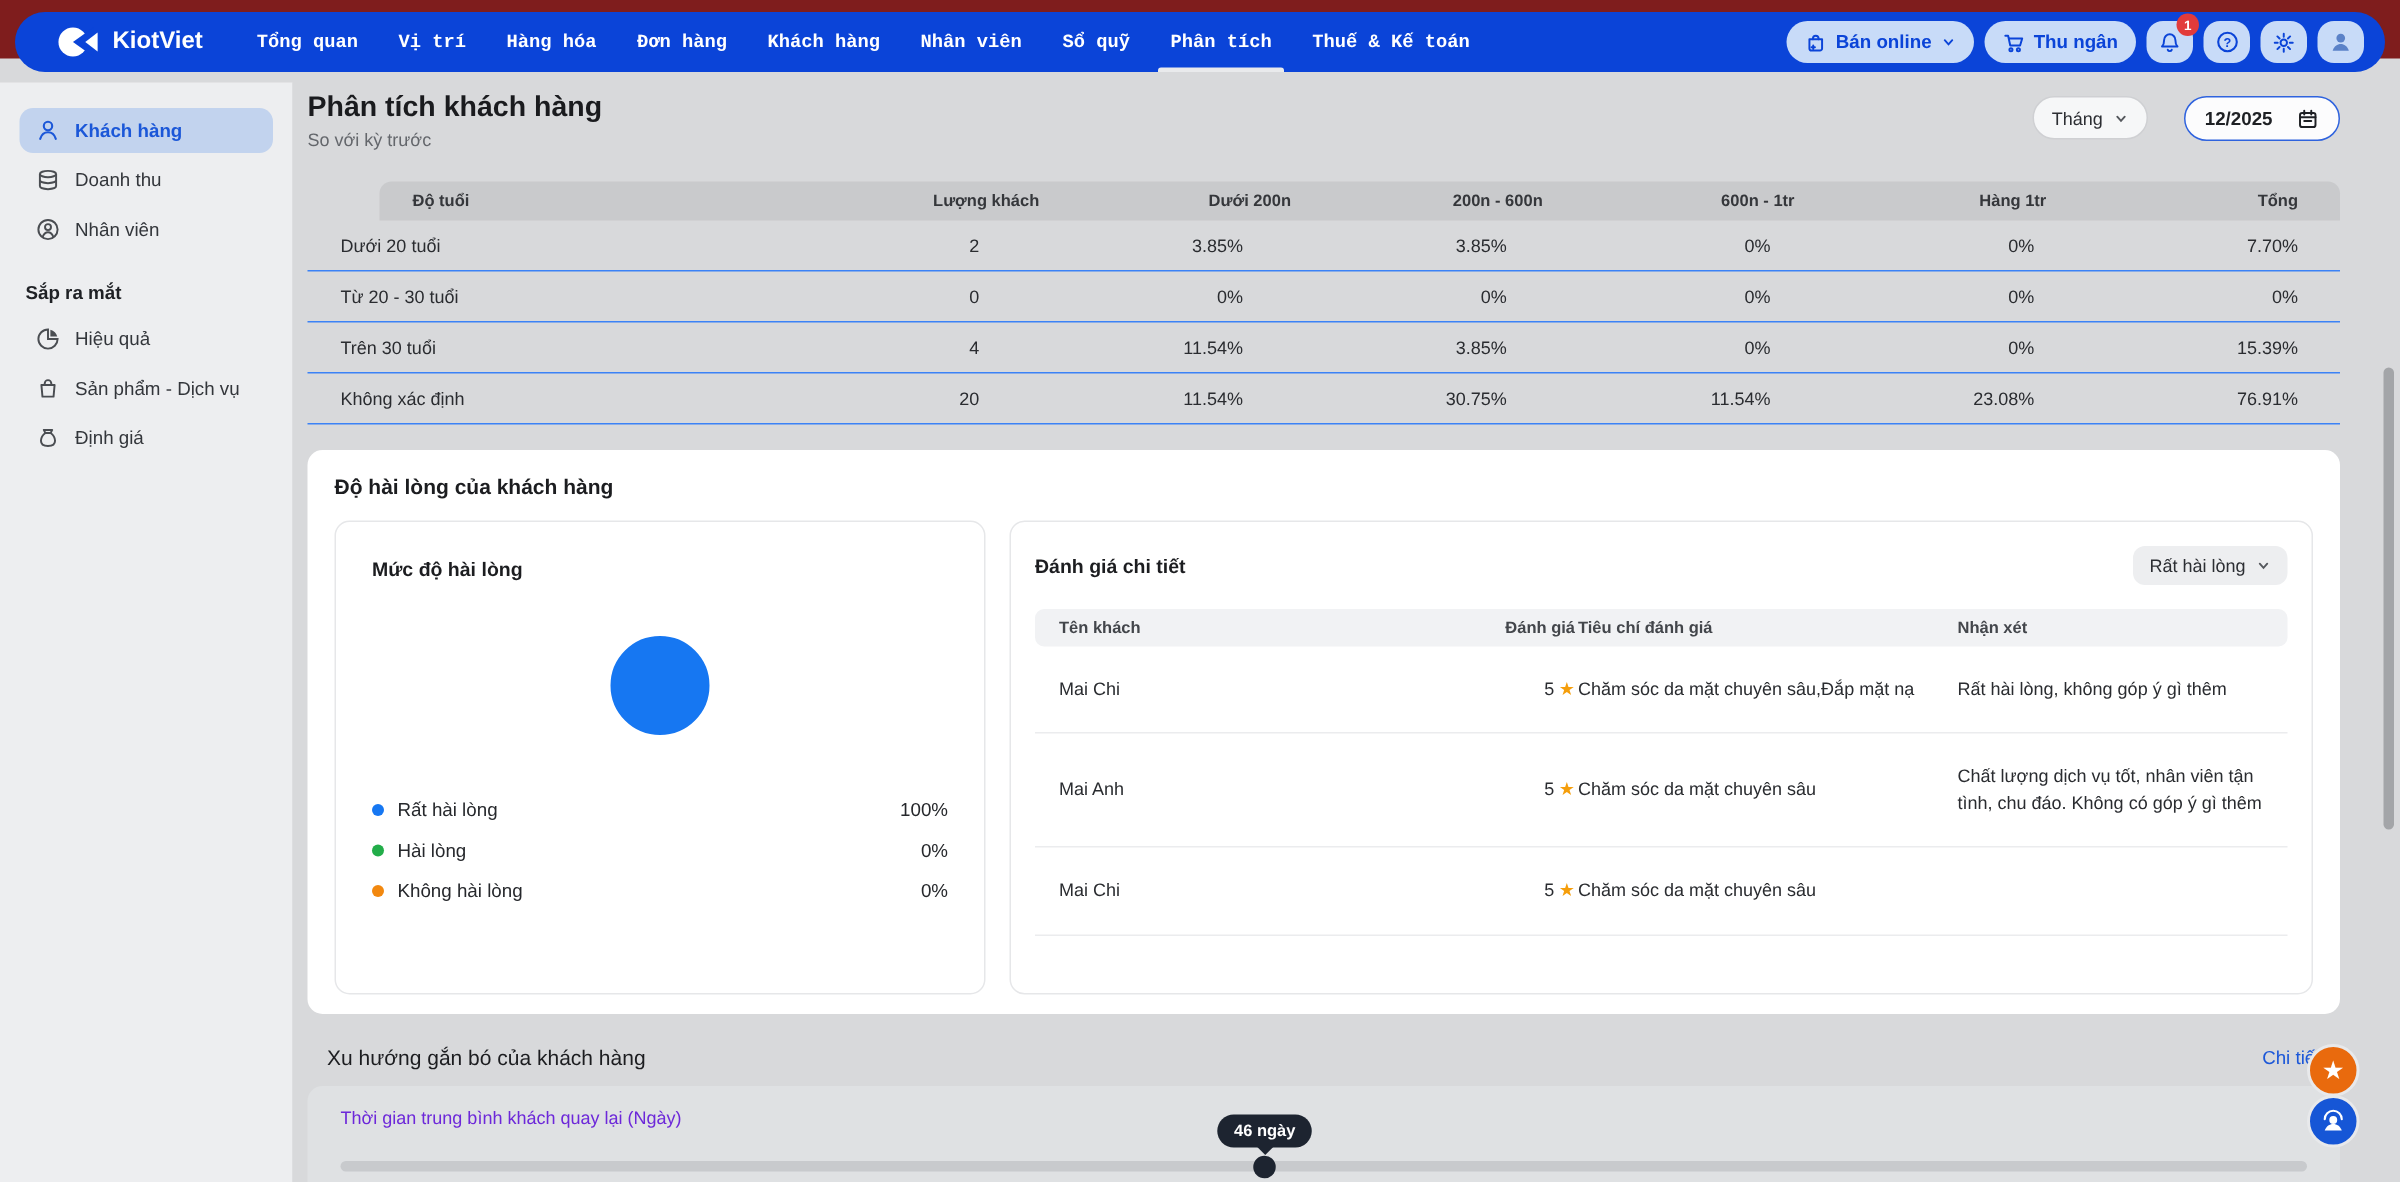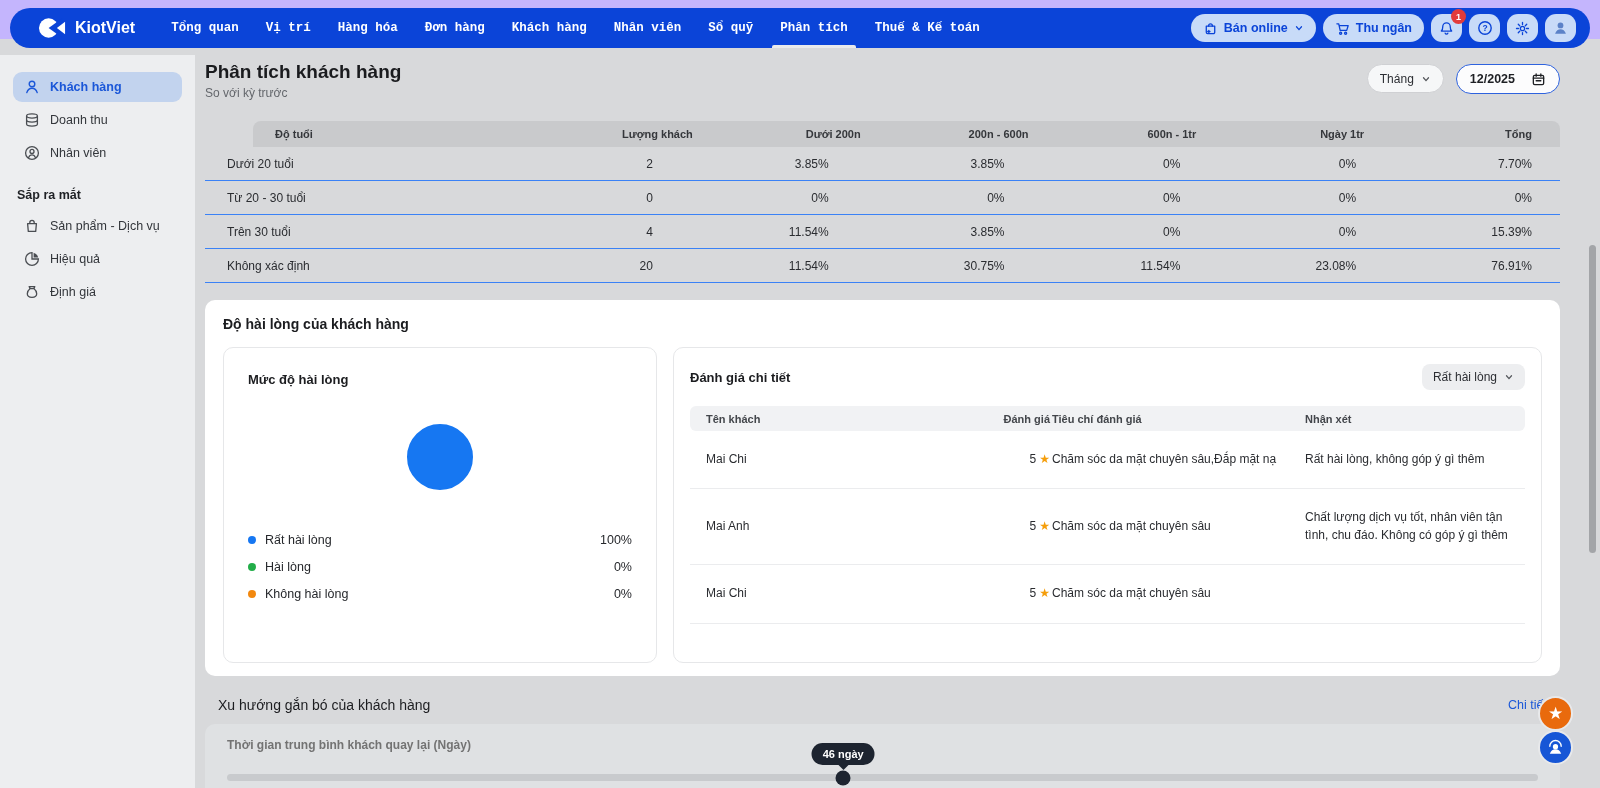--- a/index.html
+++ b/index.html
@@ -1,20 +1,20 @@
 <!DOCTYPE html>
 <html><head>
 <meta charset="utf-8">
 <style>
   * { margin:0; padding:0; box-sizing:border-box; }
   html,body { width:1600px; height:788px; overflow:hidden; font-family:"Liberation Sans", sans-serif; }
   .app { position:relative; width:1600px; height:788px; background:#D8D9DB; overflow:hidden; }
 
   
-  .topbar-wrap { position:absolute; top:0; left:0; right:0; height:39px; background:#c4b5fd;padding-left:10px; }
+  .topbar-wrap { position:absolute; top:0; left:0; right:0; height:39px; background:#7f1d1d;padding-left:10px; }
   .topbar { position:absolute; top:8px; left:10px; right:10px; height:40px; background:#0B44D8;
             border-radius:20px; display:flex; align-items:center; padding:0 14px; }
   .brand { display:flex; align-items:center; gap:8px; color:#fff; font-weight:bold; font-size:16px; margin-left:14px; }
   .nav-items { display:flex; align-items:center; gap:27px; margin-left:36px; }
   .nav-item { position:relative; color:#fff; font-size:12.5px; font-weight:700; cursor:pointer;
               line-height:40px; white-space:nowrap; text-decoration:none;font-family:Liberation Mono, monospace; }
   .nav-item.active::after { content:""; position:absolute; left:-8px; right:-8px; bottom:0; height:3px;
               background:#E9EAEC; border-radius:2px 2px 0 0; }
   .nav-actions { margin-left:auto; display:flex; align-items:center; gap:7px; }
   .pill-btn { display:flex; align-items:center; gap:6px; background:#C8DBF8; color:#0B44D8;
@@ -33,21 +33,21 @@
   .side-item.active { background:#C2D3EE; color:#1B57D8; font-weight:700; }
   .side-section { margin:20px 17px 9px; font-size:12.5px; font-weight:700; color:#1F2125; }
   .side-icon { display:flex; width:16px; }
 
   
   .content { position:absolute; top:55px; left:195px; right:0; bottom:0; background:#D8D9DB;
              padding:6px 40px 0 10px; overflow:hidden; }
   .page-head { display:flex; align-items:flex-start; justify-content:space-between; height:50px; }
   .page-title { font-size:19px; font-weight:bold; color:#1A1B1E; }
   .page-subtitle { font-size:12px; color:#64676C; margin-top:3px; }
-  .head-controls { display:flex; gap:12px; margin-top:3px; }
+  .head-controls { display:flex; gap:24px; margin-top:3px; }
   .select-pill { display:flex; align-items:center; gap:7px; background:#F6F7F8; border:1px solid #CFD0D3;
                  border-radius:15px; height:29px; padding:0 12px; font-size:12px; color:#2C2E33; cursor:pointer; }
   .date-pill { display:flex; align-items:center; gap:16px; background:#FCFCFD; border:1.5px solid #2F63DE;
                border-radius:15px; height:30px; padding:12px 13px; font-size:12.5px; font-weight:600;
                color:#1E2024; cursor:pointer; }
 
   
   .age-table { margin-top:10px; }
   .t-grid { display:grid; grid-template-columns:300px repeat(6,1fr); }
   .t-head { background:#C9CACC; border-radius:8px 8px 0 0;margin-left:48px; }
@@ -84,21 +84,21 @@
   .r-grid > .c-rating { justify-content:flex-end; gap:3px; }
   .r-grid > .c-criteria { padding-left:2px; padding-right:14px; }
   .r-grid > .c-comment { padding-right:8px; }
   .star { color:#F59E0B; font-size:12px; }
 
   
   .trend-head { display:flex; align-items:center; justify-content:space-between; margin:21px 13px 0; }
   .trend-title { font-size:14px; font-weight:normal; color:#1C1D20; }
   .detail-link { font-size:12.5px; color:#1B57D8; cursor:pointer; text-decoration:none; }
   .trend-card { margin-top:11px; background:#DFE1E3; border-radius:10px 10px 0 0; height:70px; padding:14px 22px 0; }
-  .trend-label { font-size:12px; font-weight:700; color:#737373; }
+  .trend-label { font-size:12px; font-weight:400; color:#6d28d9; }
   .slider-row { position:relative; height:7px; margin-top:22px; background:#C8CACD; border-radius:4px; cursor:pointer; }
   .slider-handle { position:absolute; left:47%; top:50%; transform:translate(-50%,-50%); width:15px; height:15px;
                    background:#1D2430; border-radius:50%; cursor:grab; }
   .slider-tooltip { position:absolute; left:47%; bottom:16px; transform:translateX(-50%); background:#1D2430;
                     color:#fff; font-size:11px; font-weight:700; border-radius:13px; padding:5px 11px; white-space:nowrap; }
   .slider-tooltip::after { content:""; position:absolute; left:50%; bottom:-5px; transform:translateX(-50%);
                     border-left:6px solid transparent; border-right:6px solid transparent; border-top:6px solid #1D2430; }
 
   
   .fab { position:absolute; width:35px; height:35px; border-radius:50%; border:2px solid #E8E9EB;
@@ -226,35 +226,35 @@
           <circle cx="8" cy="8" r="6.4"></circle>
             <circle cx="8" cy="6.4" r="2"></circle>
             <path d="M4.6 12.6c.7-1.9 1.9-2.8 3.4-2.8s2.7.9 3.4 2.8"></path>
         </svg>
       </span>
       <span>Nhân viên</span>
     </div>
     <div class="side-section">Sắp ra mắt</div>
     <div class="side-item">
       <span class="side-icon">
+        <svg width="16" height="16" viewBox="0 0 16 16" fill="none" stroke="#4A4D52" stroke-width="1.3">
+          <path d="M8 1.6A6.4 6.4 0 1 0 14.4 8H8z"></path>
+            <path d="M9.6 1.8a6.4 6.4 0 0 1 4.6 4.6H9.6z" fill="#4A4D52" stroke="none"></path>
+        </svg>
+      </span>
+      <span>Hiệu quả</span>
+    </div>
+    <div class="side-item">
+      <span class="side-icon">
         <svg width="16" height="16" viewBox="0 0 16 16" fill="none" stroke="#4A4D52" stroke-width="1.3" stroke-linejoin="round">
           <path d="M3.6 5.6h8.8l-.7 7.8H4.3z"></path>
             <path d="M5.8 5.6v-1a2.2 2.2 0 0 1 4.4 0v1"></path>
         </svg>
       </span>
       <span>Sản phẩm - Dịch vụ</span>
-    </div>
-    <div class="side-item">
-      <span class="side-icon">
-        <svg width="16" height="16" viewBox="0 0 16 16" fill="none" stroke="#4A4D52" stroke-width="1.3">
-          <path d="M8 1.6A6.4 6.4 0 1 0 14.4 8H8z"></path>
-            <path d="M9.6 1.8a6.4 6.4 0 0 1 4.6 4.6H9.6z" fill="#4A4D52" stroke="none"></path>
-        </svg>
-      </span>
-      <span>Hiệu quả</span>
     </div>
     <div class="side-item">
       <span class="side-icon">
         <svg width="16" height="16" viewBox="0 0 16 16" fill="none" stroke="#4A4D52" stroke-width="1.3" stroke-linejoin="round">
           <path d="M6.2 4.6 5.2 2.6h5.6l-1 2"></path>
           <path d="M6.2 4.6h3.6c1.9 1.5 2.9 3.3 2.9 5.2 0 2.4-1.9 3.5-4.7 3.5s-4.7-1.1-4.7-3.5c0-1.9 1-3.7 2.9-5.2z"></path>
         </svg>
       </span>
       <span>Định giá</span>
     </div>
@@ -288,21 +288,21 @@
       </div>
     </div>
 
     <section class="age-table">
       <div class="t-grid t-head">
         <div>Độ tuổi</div>
         <div>Lượng khách</div>
         <div>Dưới 200n</div>
         <div>200n - 600n</div>
         <div>600n - 1tr</div>
-        <div>Ngày 1tr</div>
+        <div>Hàng 1tr</div>
         <div>Tổng</div>
       </div>
       <div class="t-grid t-row">
         <div>Dưới 20 tuổi</div>
           <div>2</div>
         <div>3.85%</div>
           <div>3.85%</div>
         <div>0%</div>
           <div>0%</div>
         <div>7.70%</div>

